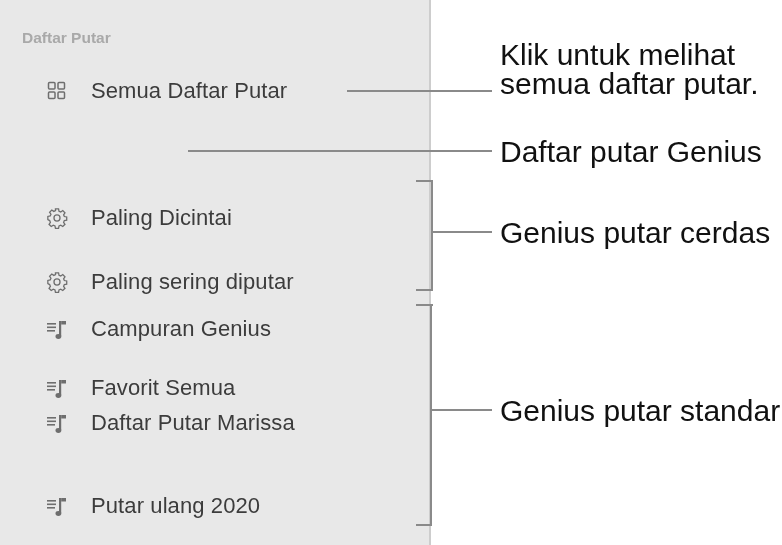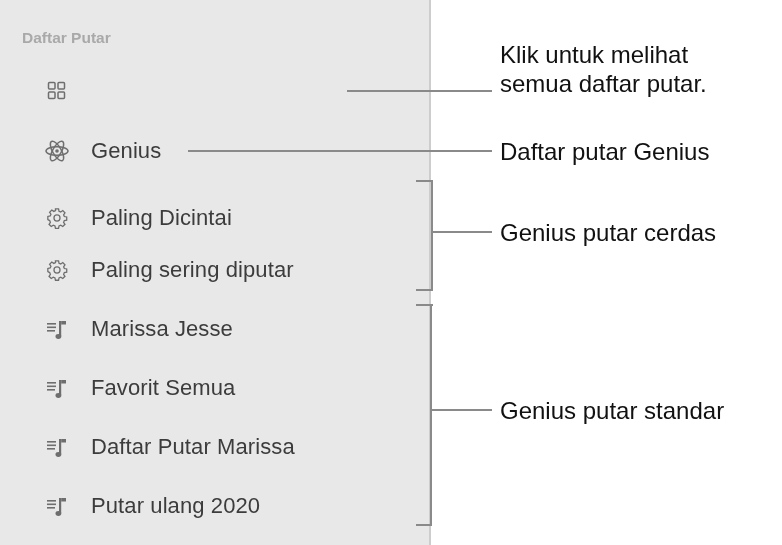--- a/index.html
+++ b/index.html
@@ -24,70 +24,58 @@
   }
   .item .icon {
     width: 26px; height: 26px; display: flex; align-items: center; justify-content: center;
     margin-right: 21px;
   }
   .item .label {
     font-size: 22px; color: #3c3c3c; white-space: nowrap; letter-spacing: 0.1px;
   }
   .line { position: absolute; background: #8a8a8a; }
   .callout {
-    position: absolute; left: 500px; font-size: 24px; color: #111111; line-height: 29px;
+    position: absolute; left: 500px; font-size: 30px; color: #111111; line-height: 29px;
     white-space: nowrap;
   }
 </style>
 </head>
 <body>
 
 <div class="sidebar">
   <div class="section-header">Daftar Putar</div>
 
   <div class="item" style="top:76px;">
     <span class="icon">
       <svg width="20" height="20" viewBox="0 0 20 20">
           <g fill="none" stroke="#6e6e6e" stroke-width="1.5">
         <rect x="1.5" y="1.5" width="6.5" height="6.5" rx="1"></rect>
             <rect x="11" y="1.5" width="6.5" height="6.5" rx="1"></rect>
         <rect x="1.5" y="11" width="6.5" height="6.5" rx="1"></rect>
             <rect x="11" y="11" width="6.5" height="6.5" rx="1"></rect>
           </g>
         </svg>
     </span>
+    <span class="label">Semua Daftar Putar</span>
   </div>
 
-  <div class="item" style="top:136px;">
-    <span class="icon">
-      <svg width="26" height="26" viewBox="0 0 26 26">
-          <g fill="none" stroke="#6e6e6e" stroke-width="1.5">
-        <ellipse cx="13" cy="13" rx="11" ry="4.3"></ellipse>
-        <ellipse cx="13" cy="13" rx="11" ry="4.3" transform="rotate(60 13 13)"></ellipse>
-        <ellipse cx="13" cy="13" rx="11" ry="4.3" transform="rotate(-60 13 13)"></ellipse>
-          </g>
-        <circle cx="13" cy="13" r="1.8" fill="#6e6e6e"></circle>
-        </svg>
-    </span>
-    <span class="label">Genius</span>
-  </div>
 
   <div class="item" style="top:203px;">
     <span class="icon">
       <svg width="22" height="22" viewBox="0 0 24 24">
           <g fill="none" stroke="#6e6e6e" stroke-width="1.4">
         <path d="M10.3 2h3.4l.5 2.6 1.9.8 2.2-1.5 2.4 2.4-1.5 2.2.8 1.9 2.6.5v3.4l-2.6.5-.8 1.9 1.5 2.2-2.4 2.4-2.2-1.5-1.9.8-.5 2.6h-3.4l-.5-2.6-1.9-.8-2.2 1.5-2.4-2.4 1.5-2.2-.8-1.9L2 13.7v-3.4l2.6-.5.8-1.9-1.5-2.2 2.4-2.4 2.2 1.5 1.9-.8z"></path>
         <circle cx="12" cy="12" r="3.3"></circle>
           </g>
         </svg>
     </span>
     <span class="label">Paling Dicintai</span>
   </div>
 
-  <div class="item" style="top:255px;">
+  <div class="item" style="top:267px;">
     <span class="icon">
       <svg width="22" height="22" viewBox="0 0 24 24">
           <g fill="none" stroke="#6e6e6e" stroke-width="1.4">
         <path d="M10.3 2h3.4l.5 2.6 1.9.8 2.2-1.5 2.4 2.4-1.5 2.2.8 1.9 2.6.5v3.4l-2.6.5-.8 1.9 1.5 2.2-2.4 2.4-2.2-1.5-1.9.8-.5 2.6h-3.4l-.5-2.6-1.9-.8-2.2 1.5-2.4-2.4 1.5-2.2-.8-1.9L2 13.7v-3.4l2.6-.5.8-1.9-1.5-2.2 2.4-2.4 2.2 1.5 1.9-.8z"></path>
         <circle cx="12" cy="12" r="3.3"></circle>
           </g>
         </svg>
     </span>
     <span class="label">Paling sering diputar</span>
   </div>
@@ -98,40 +86,40 @@
           <g fill="#6e6e6e">
         <rect x="2" y="6" width="9" height="1.6"></rect>
             <rect x="2" y="9.5" width="9" height="1.6"></rect>
             <rect x="2" y="13" width="8" height="1.6"></rect>
         <rect x="14" y="4" width="2.2" height="15"></rect>
             <path d="M14 4h7v3.5h-4.8V4z"></path>
         <ellipse cx="13.4" cy="19.5" rx="2.9" ry="2.4"></ellipse>
           </g>
         </svg>
     </span>
-    <span class="label">Marissa Jesse</span>
+    <span class="label">Campuran Genius</span>
   </div>
 
   <div class="item" style="top:373px;">
     <span class="icon">
       <svg width="24" height="24" viewBox="0 0 24 24">
           <g fill="#6e6e6e">
         <rect x="2" y="6" width="9" height="1.6"></rect>
             <rect x="2" y="9.5" width="9" height="1.6"></rect>
             <rect x="2" y="13" width="8" height="1.6"></rect>
         <rect x="14" y="4" width="2.2" height="15"></rect>
             <path d="M14 4h7v3.5h-4.8V4z"></path>
         <ellipse cx="13.4" cy="19.5" rx="2.9" ry="2.4"></ellipse>
           </g>
         </svg>
     </span>
     <span class="label">Favorit Semua</span>
   </div>
 
-  <div class="item" style="top:432px;">
+  <div class="item" style="top:408px;">
     <span class="icon">
       <svg width="24" height="24" viewBox="0 0 24 24">
           <g fill="#6e6e6e">
         <rect x="2" y="6" width="9" height="1.6"></rect>
             <rect x="2" y="9.5" width="9" height="1.6"></rect>
             <rect x="2" y="13" width="8" height="1.6"></rect>
         <rect x="14" y="4" width="2.2" height="15"></rect>
             <path d="M14 4h7v3.5h-4.8V4z"></path>
         <ellipse cx="13.4" cy="19.5" rx="2.9" ry="2.4"></ellipse>
           </g>

